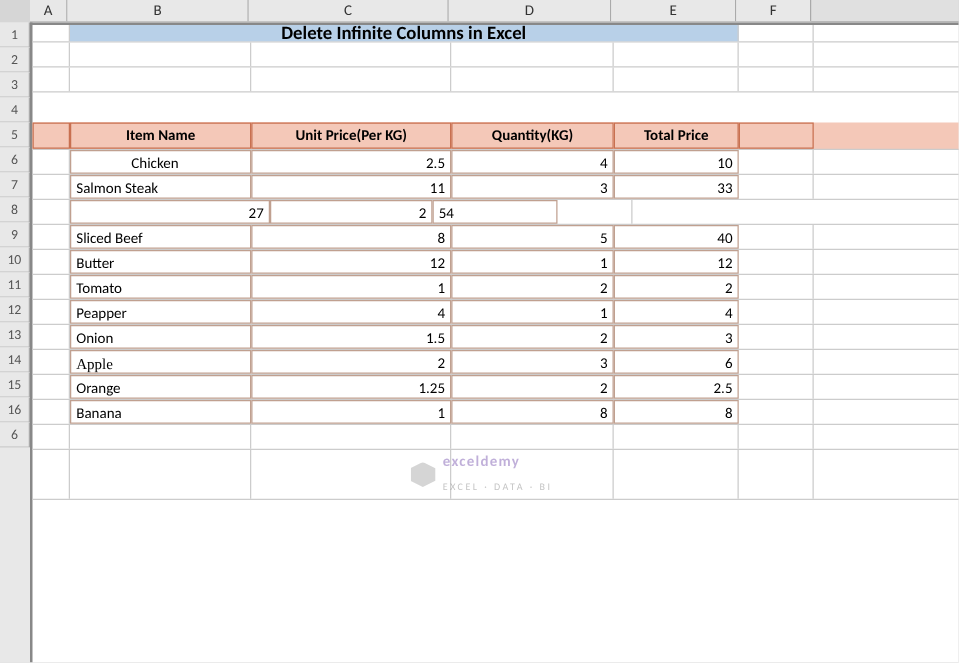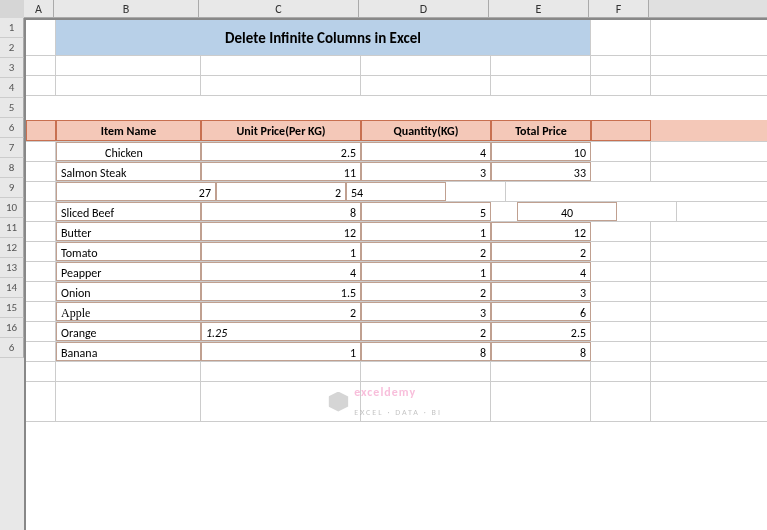--- a/index.html
+++ b/index.html
@@ -156,21 +156,21 @@
       <div class="row-num">12</div>
       <div class="row-num">13</div>
       <div class="row-num">14</div>
       <div class="row-num">15</div>
       <div class="row-num">16</div>
       <div class="row-num">6</div>
     </div>
 
     <div class="grid-area">
 
-      <div class="grid-row" style="height:36px;">
+      <div class="grid-row" style="height:14px;">
         <div class="cell col-a"></div>
         <div class="cell col-b col-c col-d col-e title-cell" style="width:535px; border-right:1px solid #ccc;">
           <span>Delete Infinite Columns in Excel</span>
         </div>
         <div class="cell col-f"></div>
       </div>
 
       <div class="grid-row">
         <div class="cell col-a"></div>
         <div class="cell col-b"></div>
@@ -222,21 +222,21 @@
         <div class="cell col-d data-cell" style="text-align:right;">2</div>
         <div class="cell col-e data-cell" style="text-align:left;">54</div>
         <div class="cell col-f"></div>
       </div>
 
       <div class="grid-row table-data-row">
         <div class="cell col-a"></div>
         <div class="cell col-b data-cell" style="text-align:left;">Sliced Beef</div>
         <div class="cell col-c data-cell" style="text-align:right;">8</div>
         <div class="cell col-d data-cell" style="text-align:right;">5</div>
-        <div class="cell col-e data-cell" style="text-align:center;margin-left:26px;">40</div>
+        <div class="cell col-e data-cell" style="text-align:right;">40</div>
         <div class="cell col-f"></div>
       </div>
 
       <div class="grid-row table-data-row">
         <div class="cell col-a"></div>
         <div class="cell col-b data-cell" style="text-align:left;">Butter</div>
         <div class="cell col-c data-cell" style="text-align:right;">12</div>
         <div class="cell col-d data-cell" style="text-align:right;">1</div>
         <div class="cell col-e data-cell" style="text-align:right;">12</div>
         <div class="cell col-f"></div>
@@ -274,21 +274,21 @@
         <div class="cell col-b data-cell" style="text-align:left;font-family:Liberation Serif, serif;">Apple</div>
         <div class="cell col-c data-cell" style="text-align:right;">2</div>
         <div class="cell col-d data-cell" style="text-align:right;">3</div>
         <div class="cell col-e data-cell" style="text-align:right;">6</div>
         <div class="cell col-f"></div>
       </div>
 
       <div class="grid-row table-data-row">
         <div class="cell col-a"></div>
         <div class="cell col-b data-cell" style="text-align:left;">Orange</div>
-        <div class="cell col-c data-cell" style="text-align:left;font-style:italic;">1.25</div>
+        <div class="cell col-c data-cell" style="text-align:right;">1.25</div>
         <div class="cell col-d data-cell" style="text-align:right;">2</div>
         <div class="cell col-e data-cell" style="text-align:right;">2.5</div>
         <div class="cell col-f"></div>
       </div>
 
       <div class="grid-row table-data-row">
         <div class="cell col-a"></div>
         <div class="cell col-b data-cell" style="text-align:left;">Banana</div>
         <div class="cell col-c data-cell" style="text-align:right;">1</div>
         <div class="cell col-d data-cell" style="text-align:right;">8</div>
@@ -306,21 +306,21 @@
       </div>
 
       <div class="grid-row" style="height:40px; position:relative;">
         <div class="cell col-a"></div>
         <div class="cell col-b"></div>
         <div class="cell col-c" style="display:flex; align-items:center; justify-content:center; overflow:visible;">
 
           <div style="position:absolute; left:50%; transform:translateX(-60%); display:flex; align-items:center; gap:6px; opacity:0.35;">
             <div style="width:20px; height:20px; background:#888; clip-path:polygon(50% 0%, 100% 25%, 100% 75%, 50% 100%, 0% 75%, 0% 25%); display:flex; align-items:center; justify-content:center;"></div>
             <div>
-              <div style="font-size:12px; font-weight:bold; color:#ec4899; letter-spacing:1px;">exceldemy</div>
+              <div style="font-size:12px; font-weight:bold; color:#4c1d95; letter-spacing:1px;">exceldemy</div>
               <div style="font-size:8px; color:#555; letter-spacing:2px;">EXCEL · DATA · BI</div>
             </div>
           </div>
         </div>
         <div class="cell col-d"></div>
         <div class="cell col-e"></div>
         <div class="cell col-f"></div>
       </div>
 
     </div>

